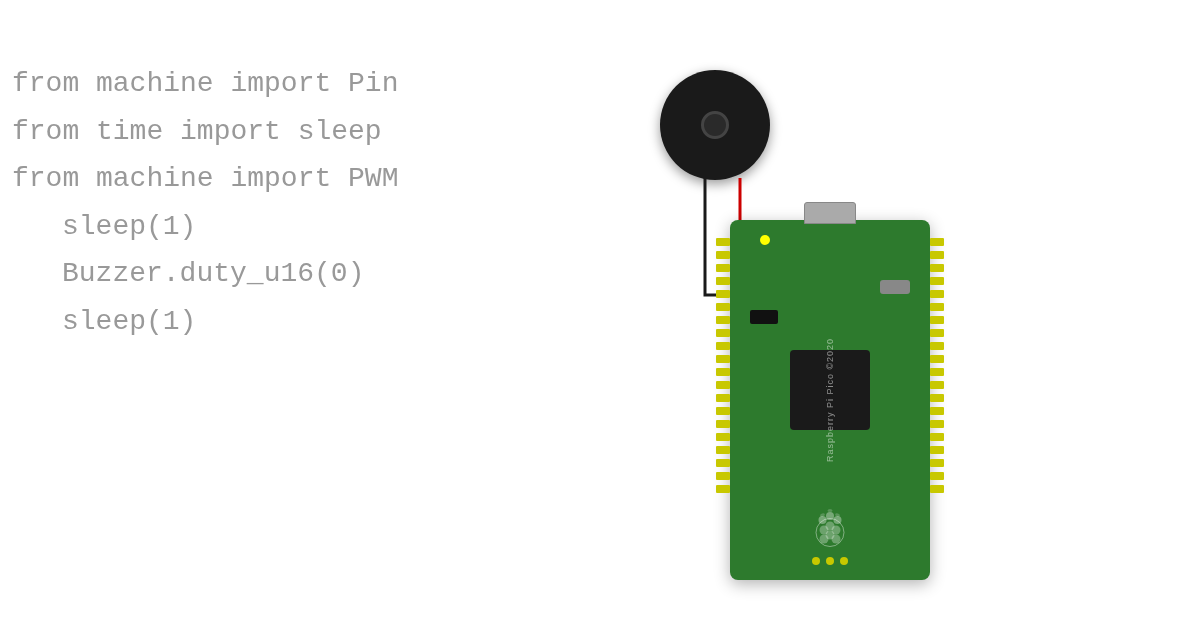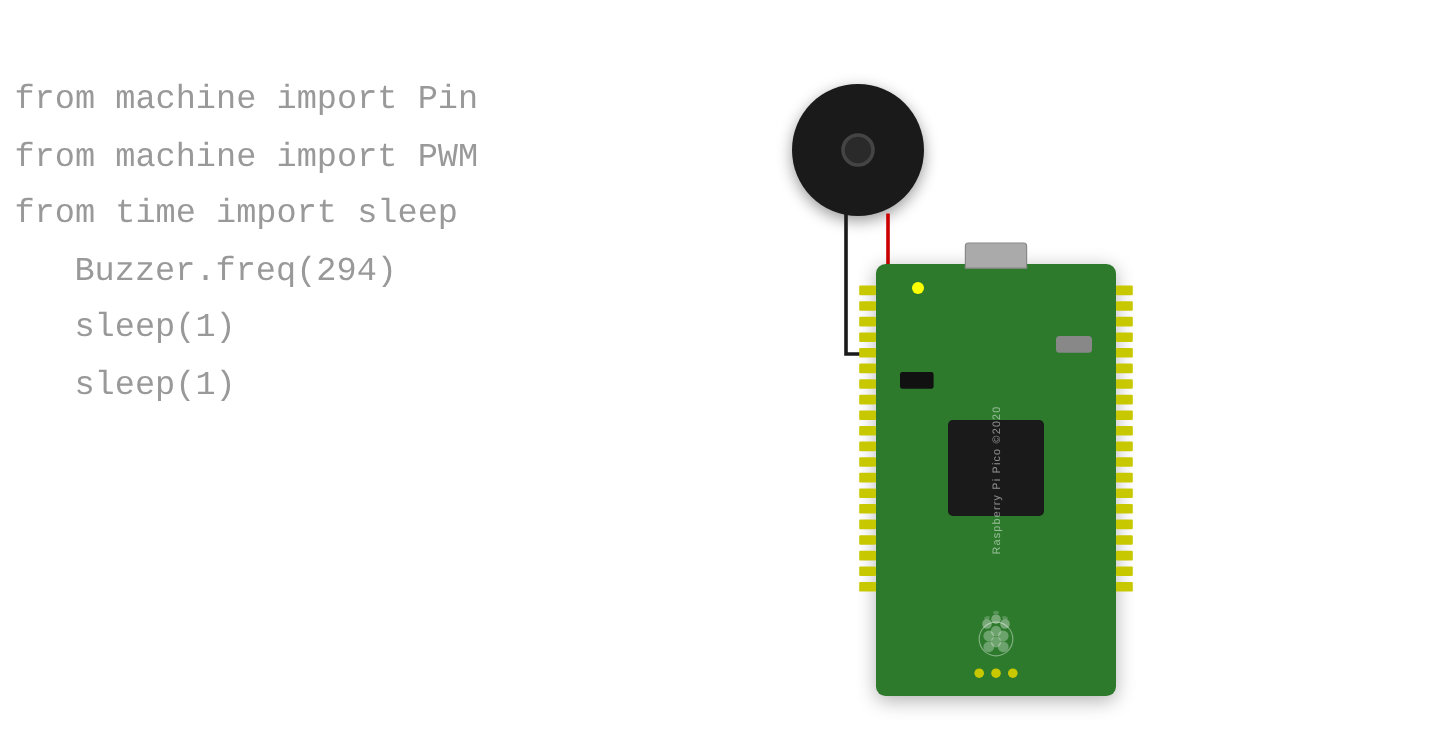--- a/index.html
+++ b/index.html
@@ -211,24 +211,24 @@
       height: 8px;
       background: #c8c800;
       border-radius: 50%;
     }
   </style>
 </head>
 <body>
 
 <div class="code-block">
 <div class="code-line">from machine import Pin</div>
+    <div class="code-line">from time import sleep</div>
     <div class="code-line">from machine import PWM</div>
-    <div class="code-line">from time import sleep</div>
-    <div class="code-line indented">Buzzer.freq(294)</div>
     <div class="code-line indented">sleep(1)</div>
+    <div class="code-line indented">Buzzer.duty_u16(0)</div>
     <div class="code-line indented">sleep(1)</div>
   </div>
 
 <div class="diagram-area">
 
   <div class="buzzer">
     <div class="buzzer-outer">
       <div class="buzzer-inner"></div>
     </div>
   </div>

